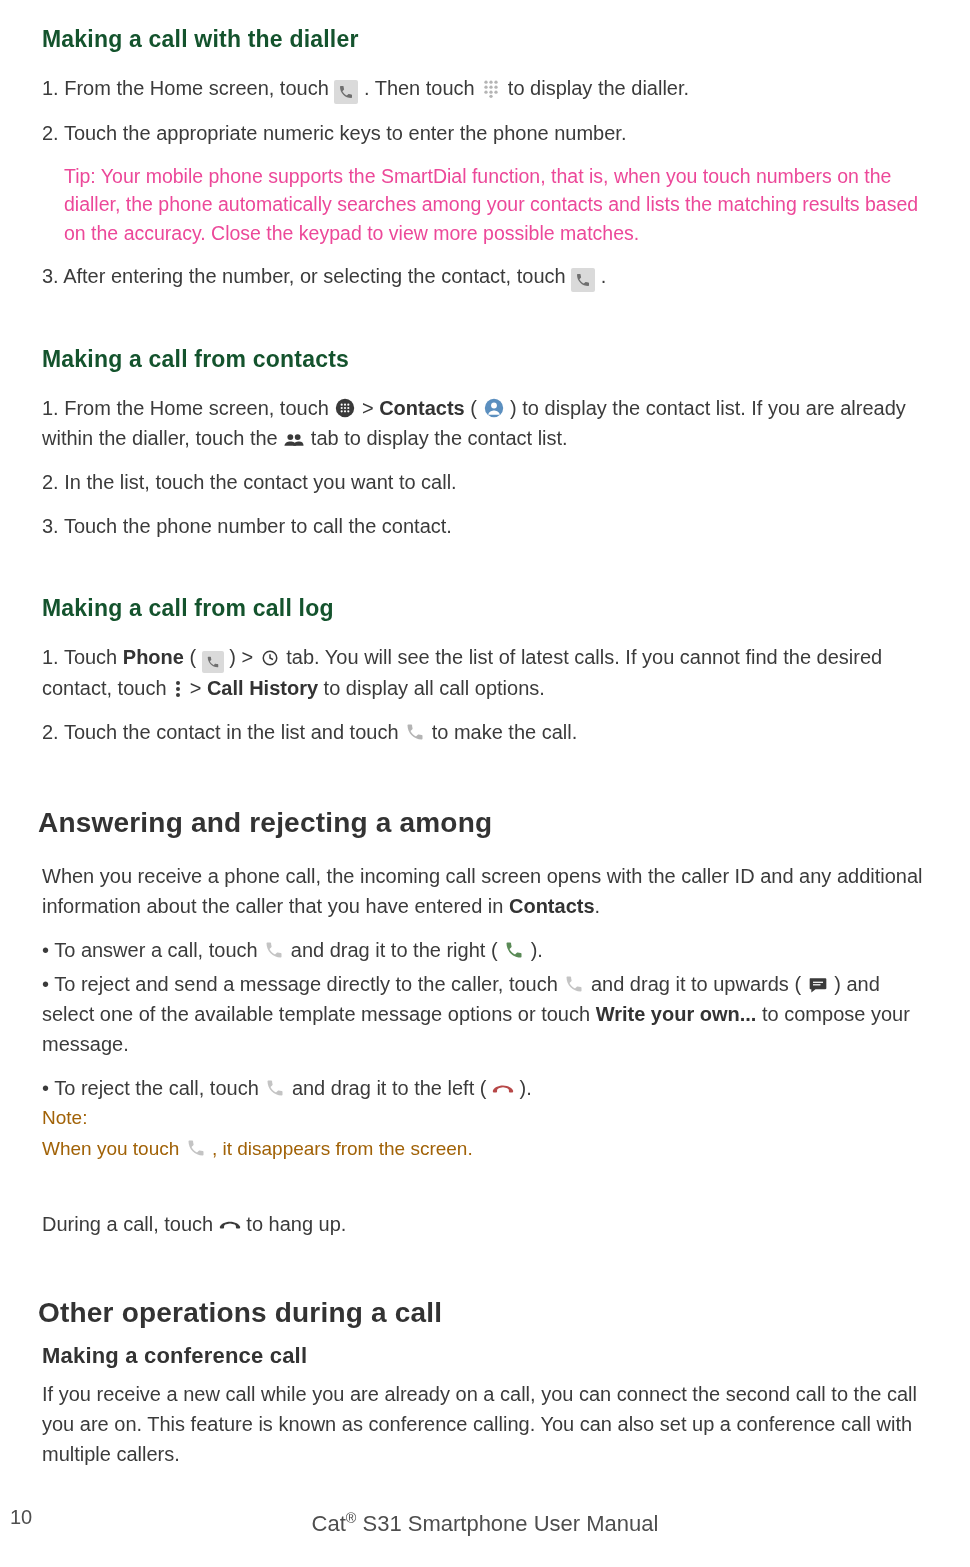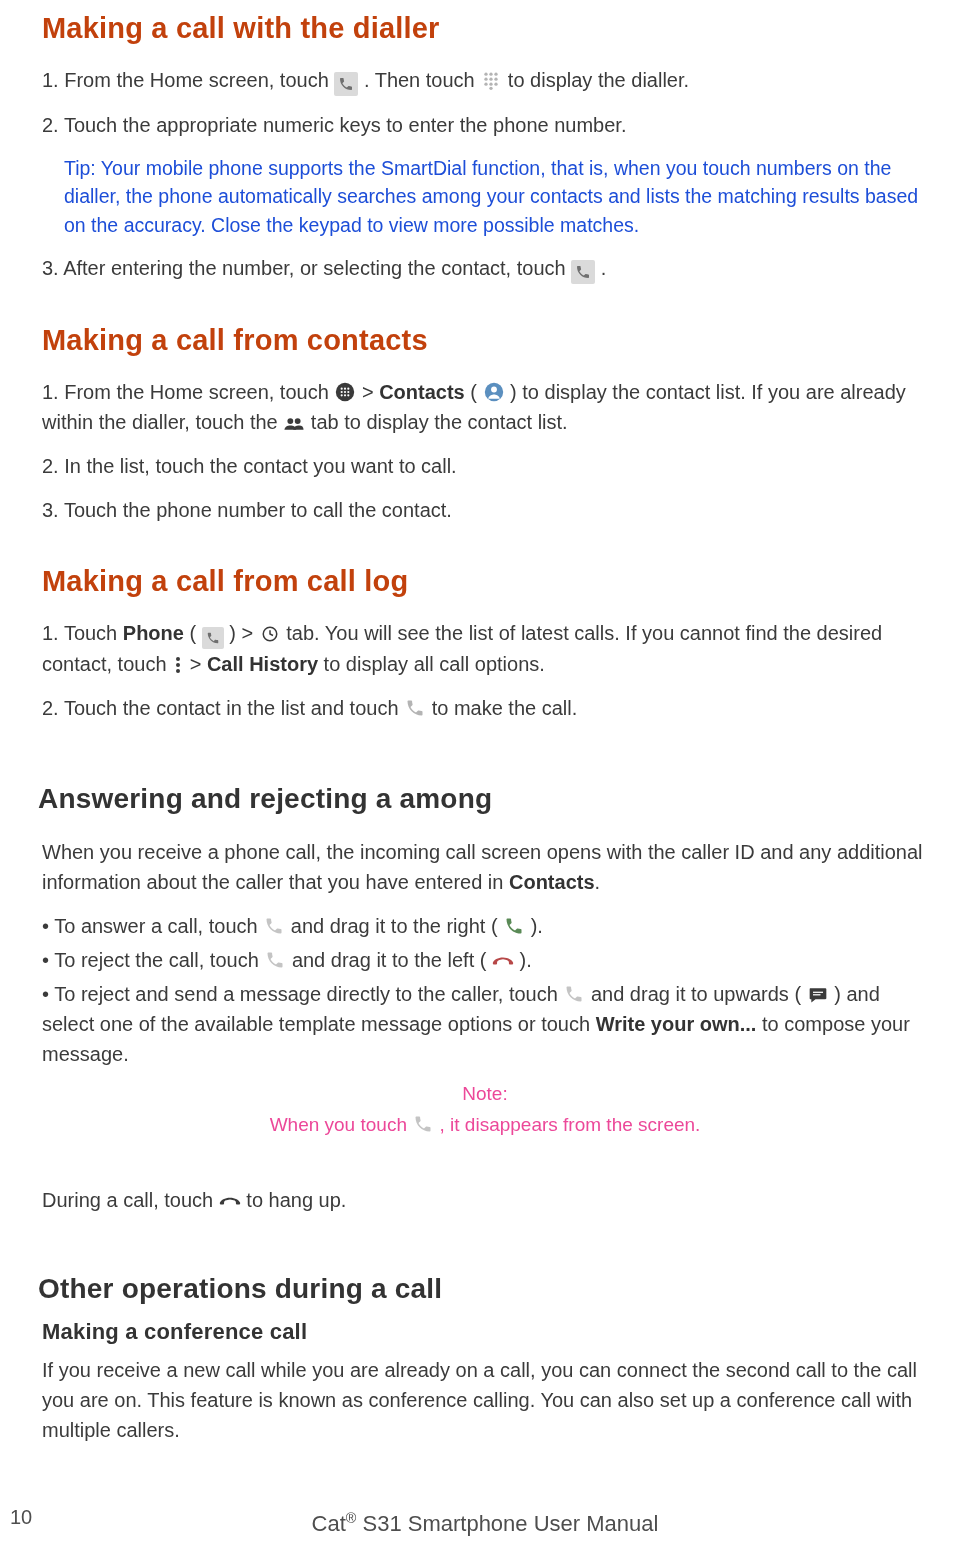--- a/index.html
+++ b/index.html
@@ -7,25 +7,25 @@
     width: 970px;
     height: 1567px;
     font-family: Arial, Helvetica, sans-serif;
     color: #333333;
     background: #ffffff;
     position: relative;
     padding: 10px 42px 0 42px;
   }
   .content { padding-left: 0; }
   .h2 {
-    font-size: 29px;
+    font-size: 23px;
     font-weight: 900;
     letter-spacing: 0.2px;
-    color: #c2410c;
-    margin-top: 2px;
+    color: #14532d;
+    margin-top: 16px;
     margin-bottom: 20px;
   }
   .h1 {
     font-size: 28px;
     font-weight: 900;
     letter-spacing: 0.2px;
     color: #333333;
     margin-left: -4px;
   }
   .h3 {
@@ -34,22 +34,22 @@
     letter-spacing: 0.2px;
     color: #333333;
   }
   .para {
     font-size: 20px;
     line-height: 1.5;
     color: #3b3b3b;
     margin-bottom: 14px;
   }
   .indent { padding-left: 22px; }
-  .tip { font-family: Arial, Helvetica, sans-serif; font-size: 19.5px; color: #1d4ed8; line-height: 1.45; }
-  .note-l { font-size: 19px; color: #ec4899; text-align: center; }
+  .tip { font-family: Arial, Helvetica, sans-serif; font-size: 19.5px; color: #ec4899; line-height: 1.45; }
+  .note-l { font-size: 19px; color: #a16207; }
   .bold { font-weight: 700; color: #333333; }
   .icon {
     display: inline-flex;
     vertical-align: -3px;
     width: 22px;
     height: 22px;
     align-items: center;
     justify-content: center;
   }
   .icon.box {
@@ -248,54 +248,54 @@
         </span>
       <span> and drag it to the right (</span>
       <span class="icon">
           <svg width="20" height="20" viewBox="0 0 24 24">
             <path fill="#5a8a56" d="M6.6 10.8c1.4 2.8 3.8 5.1 6.6 6.6l2.2-2.2c.3-.3.7-.4 1-.2 1.1.4 2.4.6 3.6.6.6 0 1 .4 1 1V20c0 .6-.4 1-1 1C10.6 21 3 13.4 3 4c0-.6.4-1 1-1h3.5c.6 0 1 .4 1 1 0 1.2.2 2.5.6 3.6.1.4 0 .8-.3 1l-2.2 2.2z"></path>
           </svg>
         </span>
       <span>).</span>
     </div>
 
-    <div class="para" style="margin-bottom:4px;">
-      <span>• To reject the call, touch </span>
-      <span class="icon">
-          <svg width="20" height="20" viewBox="0 0 24 24">
-            <path fill="#c4c4c4" d="M6.6 10.8c1.4 2.8 3.8 5.1 6.6 6.6l2.2-2.2c.3-.3.7-.4 1-.2 1.1.4 2.4.6 3.6.6.6 0 1 .4 1 1V20c0 .6-.4 1-1 1C10.6 21 3 13.4 3 4c0-.6.4-1 1-1h3.5c.6 0 1 .4 1 1 0 1.2.2 2.5.6 3.6.1.4 0 .8-.3 1l-2.2 2.2z"></path>
-          </svg>
-        </span>
-      <span> and drag it to the left (</span>
-      <span class="icon">
-          <svg width="22" height="18" viewBox="0 0 26 18">
-            <path fill="#b74848" d="M13 5C7 5 2 8 1 11c0 1 0 2 1 2l3 0c1 0 1-1 1-2 0-1 0-2 2-3 1 0 3-1 5-1s4 1 5 1c2 1 2 2 2 3 0 1 0 2 1 2l3 0c1 0 1-1 1-2C24 8 19 5 13 5z"></path>
-          </svg>
-        </span>
-      <span>).</span>
-    </div>
-
     <div class="para">
       <span>• To reject and send a message directly to the caller, touch </span>
       <span class="icon">
           <svg width="20" height="20" viewBox="0 0 24 24">
             <path fill="#c4c4c4" d="M6.6 10.8c1.4 2.8 3.8 5.1 6.6 6.6l2.2-2.2c.3-.3.7-.4 1-.2 1.1.4 2.4.6 3.6.6.6 0 1 .4 1 1V20c0 .6-.4 1-1 1C10.6 21 3 13.4 3 4c0-.6.4-1 1-1h3.5c.6 0 1 .4 1 1 0 1.2.2 2.5.6 3.6.1.4 0 .8-.3 1l-2.2 2.2z"></path>
           </svg>
         </span>
       <span> and drag it to upwards (</span>
       <span class="icon">
           <svg width="20" height="18" viewBox="0 0 24 20">
             <path fill="#3a3a3a" d="M3 2h18c1 0 1 1 1 1v11c0 1-1 1-1 1H9l-5 4v-4H3c-1 0-1-1-1-1V3c0-1 1-1 1-1z"></path>
             <rect x="6" y="6" width="12" height="1.5" fill="#fff"></rect>
             <rect x="6" y="9" width="9" height="1.5" fill="#fff"></rect>
           </svg>
         </span>
       <span>) and select one of the available template message options or touch </span>
       <span class="bold">Write your own...</span>
       <span> to compose your message.</span>
+    </div>
+
+    <div class="para" style="margin-bottom:4px;">
+      <span>• To reject the call, touch </span>
+      <span class="icon">
+          <svg width="20" height="20" viewBox="0 0 24 24">
+            <path fill="#c4c4c4" d="M6.6 10.8c1.4 2.8 3.8 5.1 6.6 6.6l2.2-2.2c.3-.3.7-.4 1-.2 1.1.4 2.4.6 3.6.6.6 0 1 .4 1 1V20c0 .6-.4 1-1 1C10.6 21 3 13.4 3 4c0-.6.4-1 1-1h3.5c.6 0 1 .4 1 1 0 1.2.2 2.5.6 3.6.1.4 0 .8-.3 1l-2.2 2.2z"></path>
+          </svg>
+        </span>
+      <span> and drag it to the left (</span>
+      <span class="icon">
+          <svg width="22" height="18" viewBox="0 0 26 18">
+            <path fill="#b74848" d="M13 5C7 5 2 8 1 11c0 1 0 2 1 2l3 0c1 0 1-1 1-2 0-1 0-2 2-3 1 0 3-1 5-1s4 1 5 1c2 1 2 2 2 3 0 1 0 2 1 2l3 0c1 0 1-1 1-2C24 8 19 5 13 5z"></path>
+          </svg>
+        </span>
+      <span>).</span>
     </div>
 
     <div class="note-l" style="margin-bottom:6px;">Note:</div>
     <div class="para note-l">
       <span>When you touch </span>
       <span class="icon">
           <svg width="20" height="20" viewBox="0 0 24 24">
             <path fill="#c4c4c4" d="M6.6 10.8c1.4 2.8 3.8 5.1 6.6 6.6l2.2-2.2c.3-.3.7-.4 1-.2 1.1.4 2.4.6 3.6.6.6 0 1 .4 1 1V20c0 .6-.4 1-1 1C10.6 21 3 13.4 3 4c0-.6.4-1 1-1h3.5c.6 0 1 .4 1 1 0 1.2.2 2.5.6 3.6.1.4 0 .8-.3 1l-2.2 2.2z"></path>
           </svg>
         </span>

